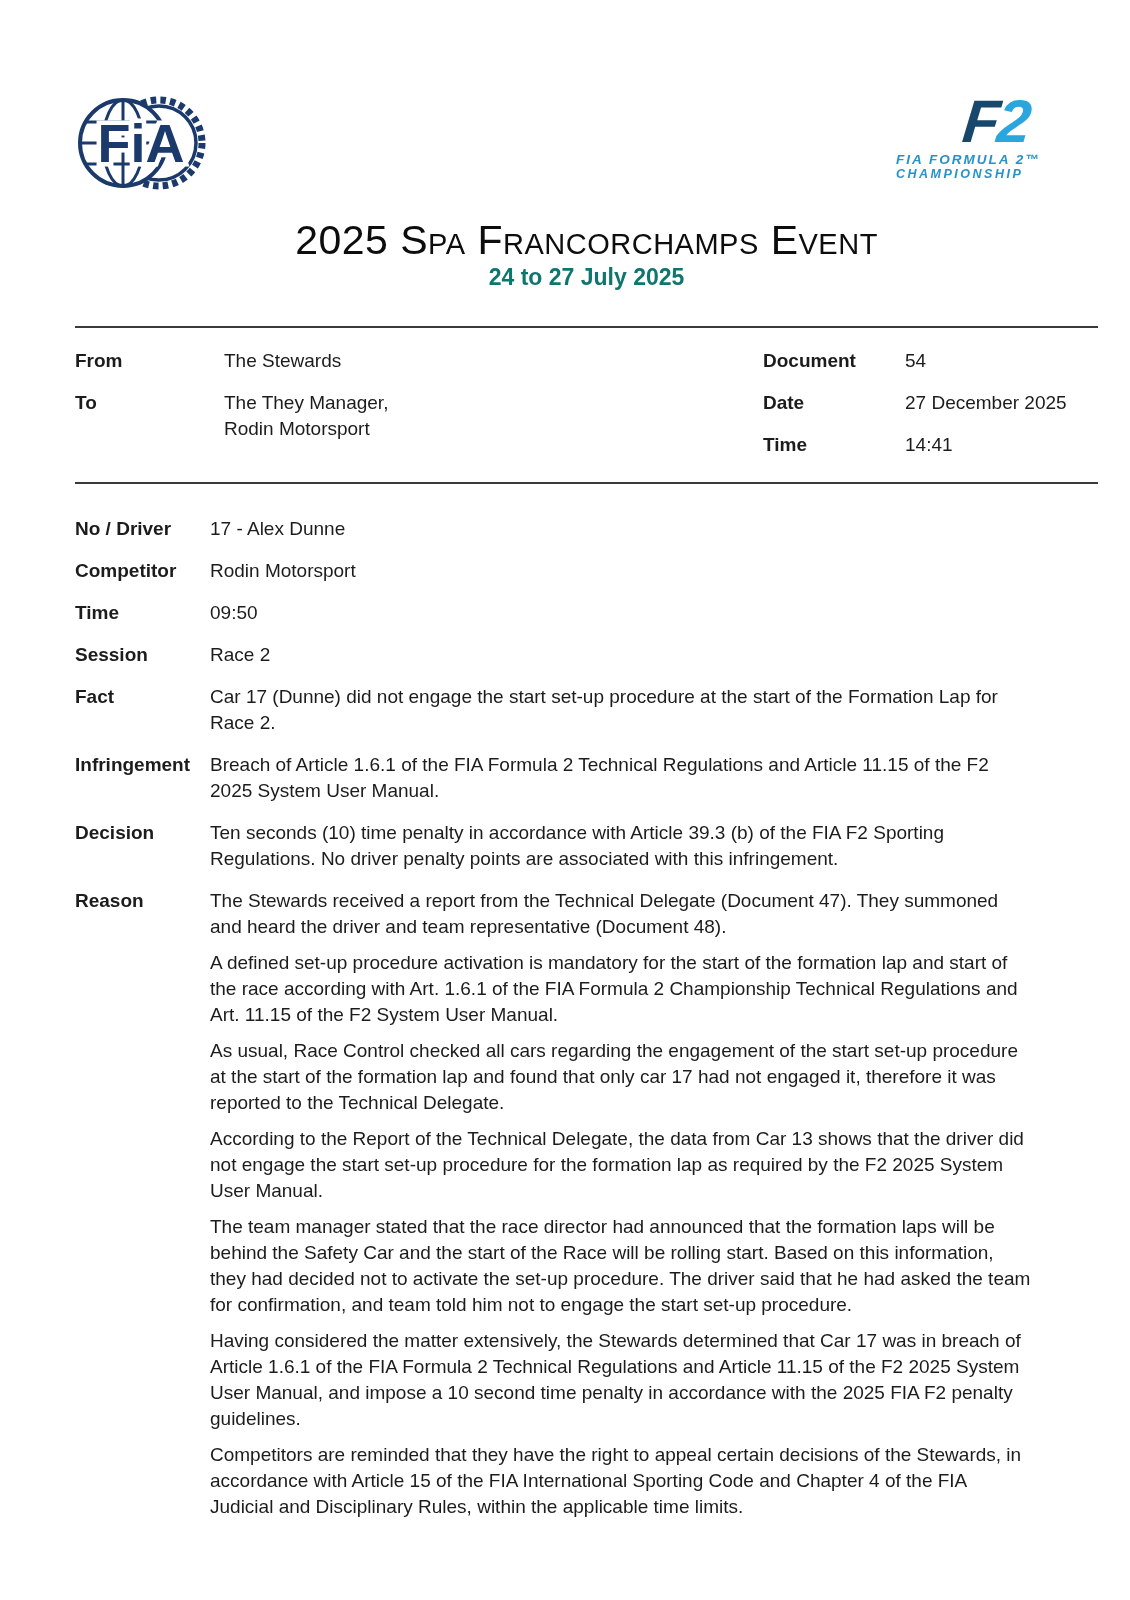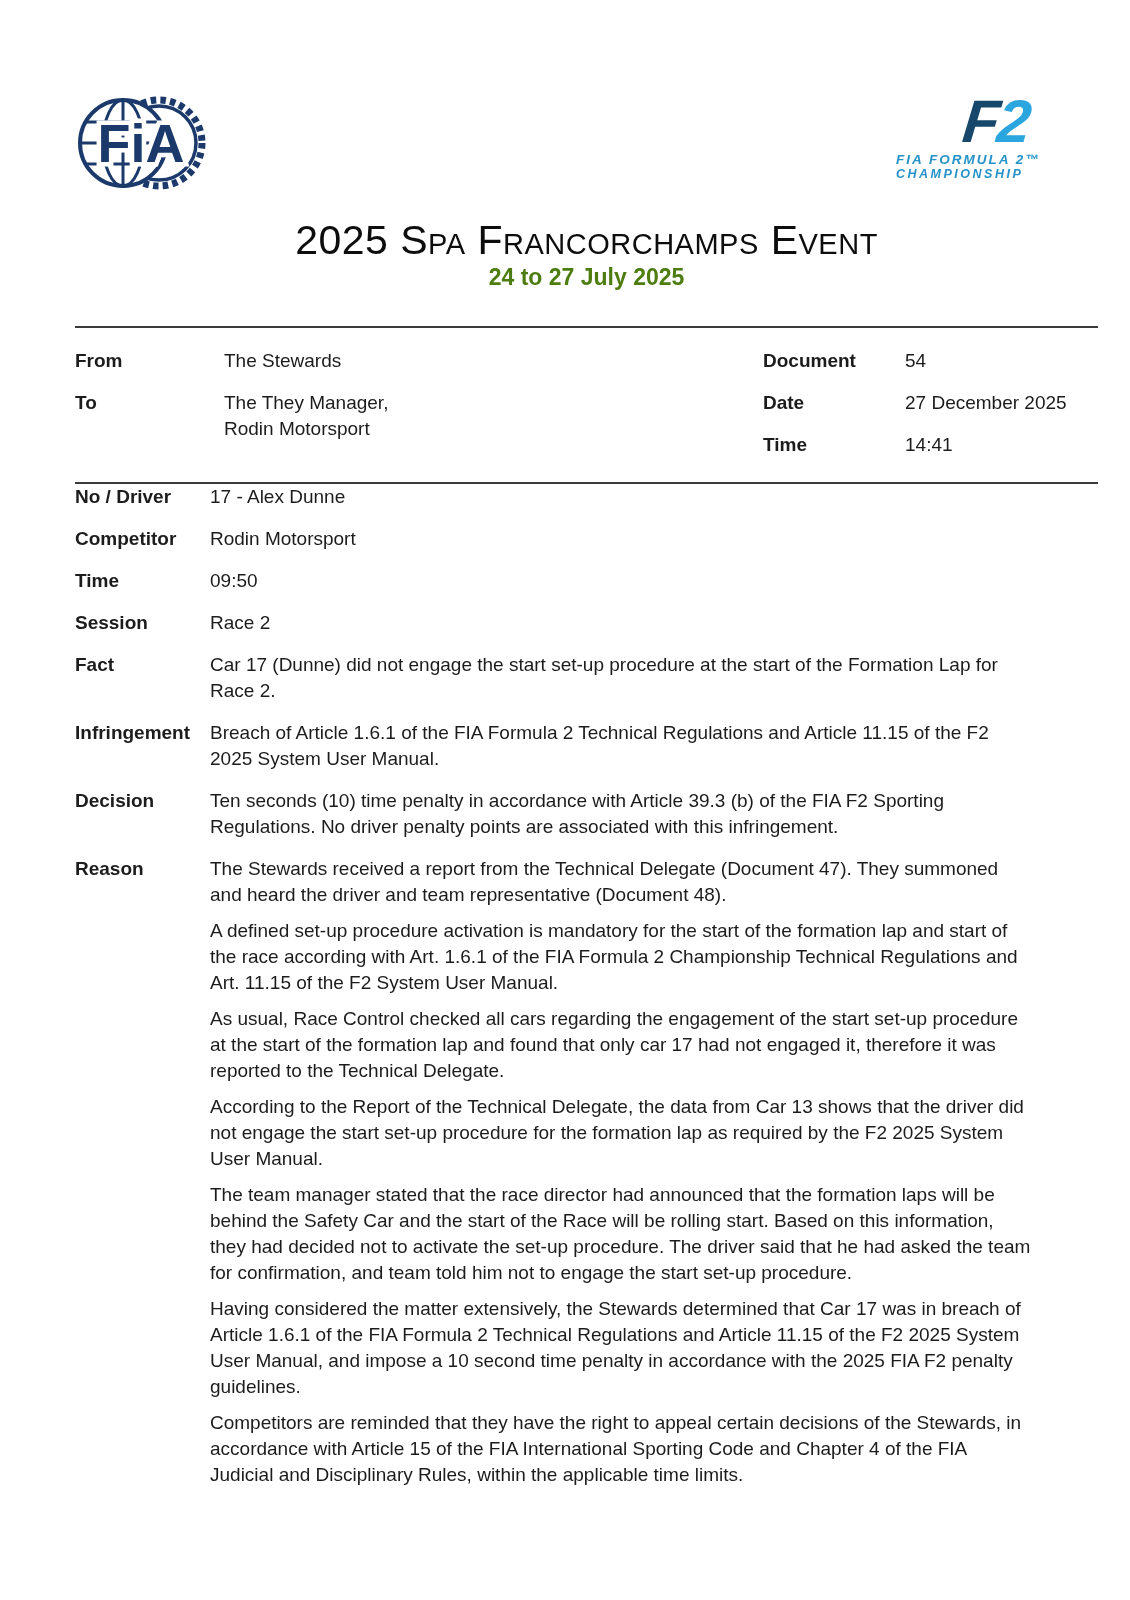--- a/index.html
+++ b/index.html
@@ -72,21 +72,21 @@
     font-size: 41px;
     letter-spacing: 0.5px;
     color: #0d0d0d;
     line-height: 44px;
   }
   .subtitle {
     text-align: center;
     font-weight: bold;
     font-size: 23px;
     line-height: 30px;
-    color: #4d7c0f;
+    color: #0f766e;
   }
 
   
   .rule {
     border: none;
     border-top: 2px solid #3a3a3a;
     margin: 0;
   }
   .rule-1 { margin-top: 34px; }
   .rule-2 { margin-top: 16px; }
@@ -114,21 +114,21 @@
     line-height: 26px;
   }
 
   
   .intro {
     margin-top: 22px;
     font-size: 19px;
     line-height: 27px;
     width: 950px;
   }
-  .details { }
+  .details { margin-top: 32px; }
   .detail-row {
     display: flex;
     margin-bottom: 16px;
   }
   .detail-label {
     font-weight: bold;
     font-size: 19px;
     line-height: 26px;
     width: 135px;
     flex-shrink: 0;

